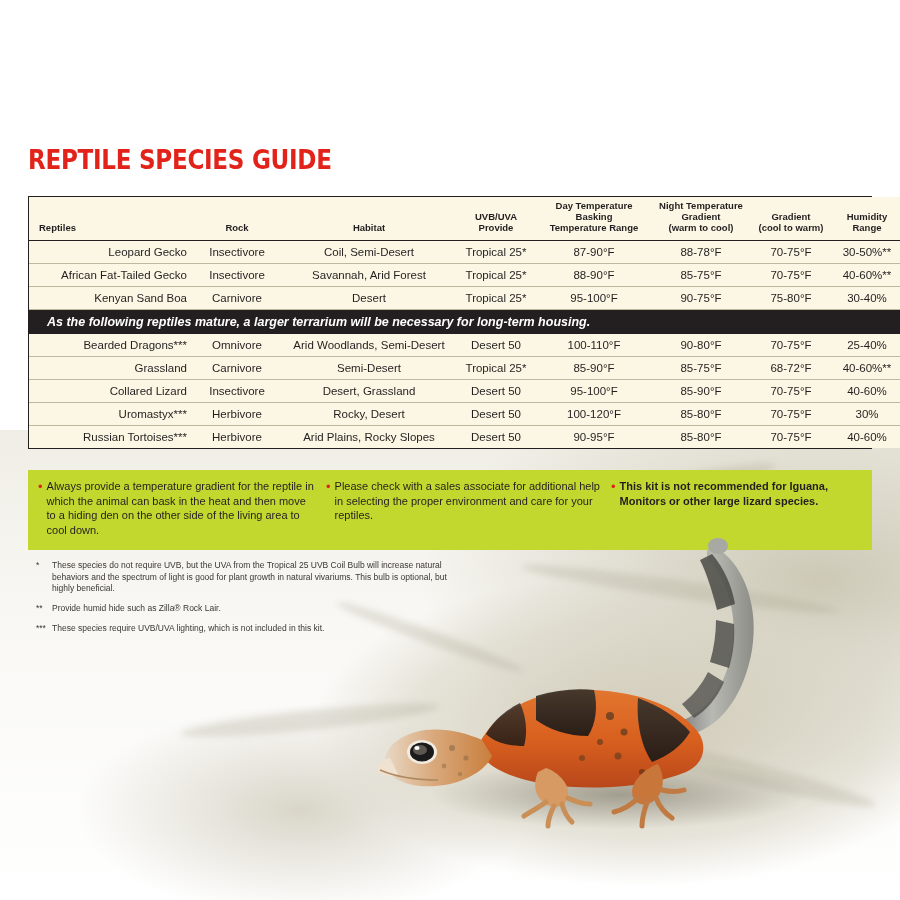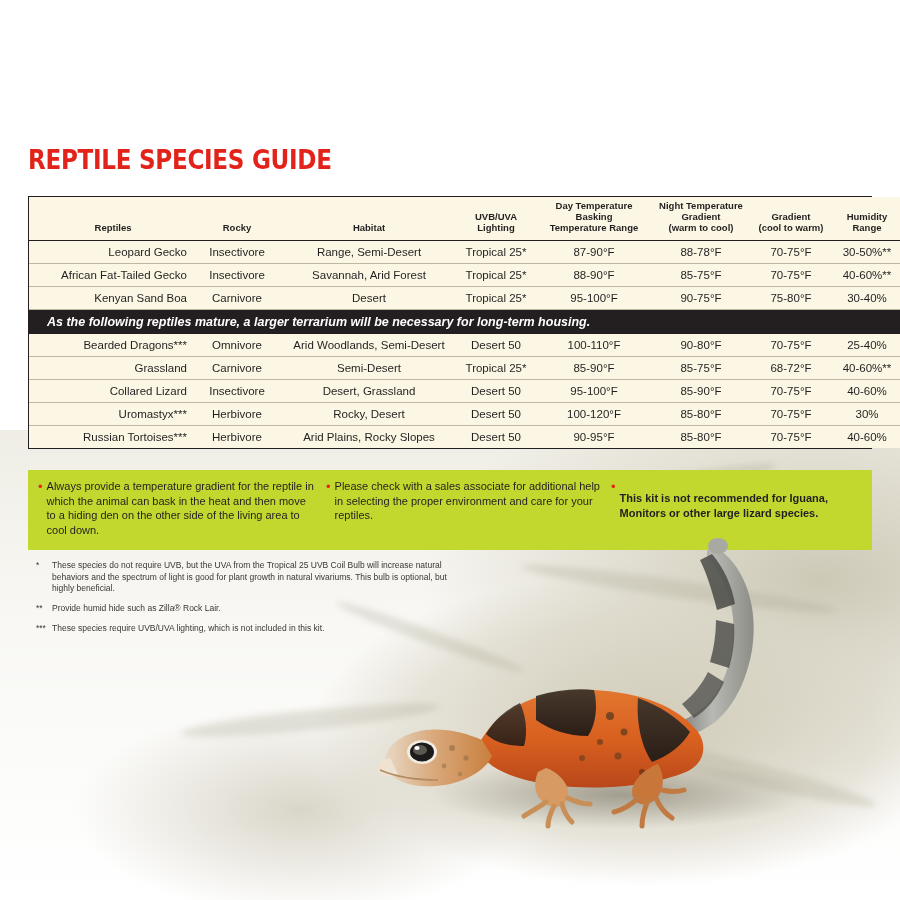--- a/index.html
+++ b/index.html
@@ -71,21 +71,21 @@
     font-weight: bold;
     font-size: 9.5px;
     line-height: 1.15;
     padding: 4px 2px 6px 2px;
     vertical-align: bottom;
     text-align: center;
     border-bottom: 1px solid #231f20;
     background: #fbf7e4;
   }
   table.guide th.left {
-    text-align: center;
+    text-align: left;
     padding-left: 10px;
     margin-left: 42px;
   }
   table.guide td {
     padding: 5px 2px;
     text-align: center;
     border-bottom: 1px solid #bdb8a0;
     background: #fbf7e4;
     font-size: 11.5px;
     white-space: nowrap;
@@ -133,21 +133,21 @@
     font-size: 13px;
     line-height: 1;
     margin-right: 4px;
     margin-top: 1px;
   }
   .note-text {
     font-size: 11px;
     line-height: 1.32;
     color: #231f20;
   }
-  .note-text.bold { font-weight: bold; margin-top: 12px; }
+  .note-text.bold { font-weight: bold; }
 
   
   .footnotes {
     position: absolute;
     left: 36px;
     top: 560px;
     width: 430px;
     color: #3a3734;
   }
   .fn {
@@ -195,28 +195,28 @@
       <col style="width:104px">
       <col style="width:76px">
       <col style="width:76px">
     </colgroup>
     <thead>
       <tr>
         <th class="left">
           <span>Reptiles</span>
         </th>
         <th>
-          <span>Rocky</span>
+          <span>Rock</span>
         </th>
         <th>
           <span>Habitat</span>
         </th>
         <th>
           <div>UVB/UVA</div>
-          <div>Lighting</div>
+          <div>Provide</div>
         </th>
         <th>
           <div>Day Temperature</div>
           <div>Basking</div>
           <div>Temperature Range</div>
         </th>
         <th>
           <div>Night Temperature</div>
           <div>Gradient</div>
           <div>(warm to cool)</div>
@@ -229,21 +229,21 @@
           <div>Humidity</div>
           <div>Range</div>
         </th>
       </tr>
     </thead>
     <tbody>
 
       <tr>
         <td class="left">Leopard Gecko</td>
         <td>Insectivore</td>
-        <td>Range, Semi-Desert</td>
+        <td>Coil, Semi-Desert</td>
         <td>Tropical 25*</td>
         <td>87-90°F</td>
         <td>88-78°F</td>
         <td>70-75°F</td>
         <td>30-50%**</td>
       </tr>
       <tr>
         <td class="left">African Fat-Tailed Gecko</td>
         <td>Insectivore</td>
         <td>Savannah, Arid Forest</td>

